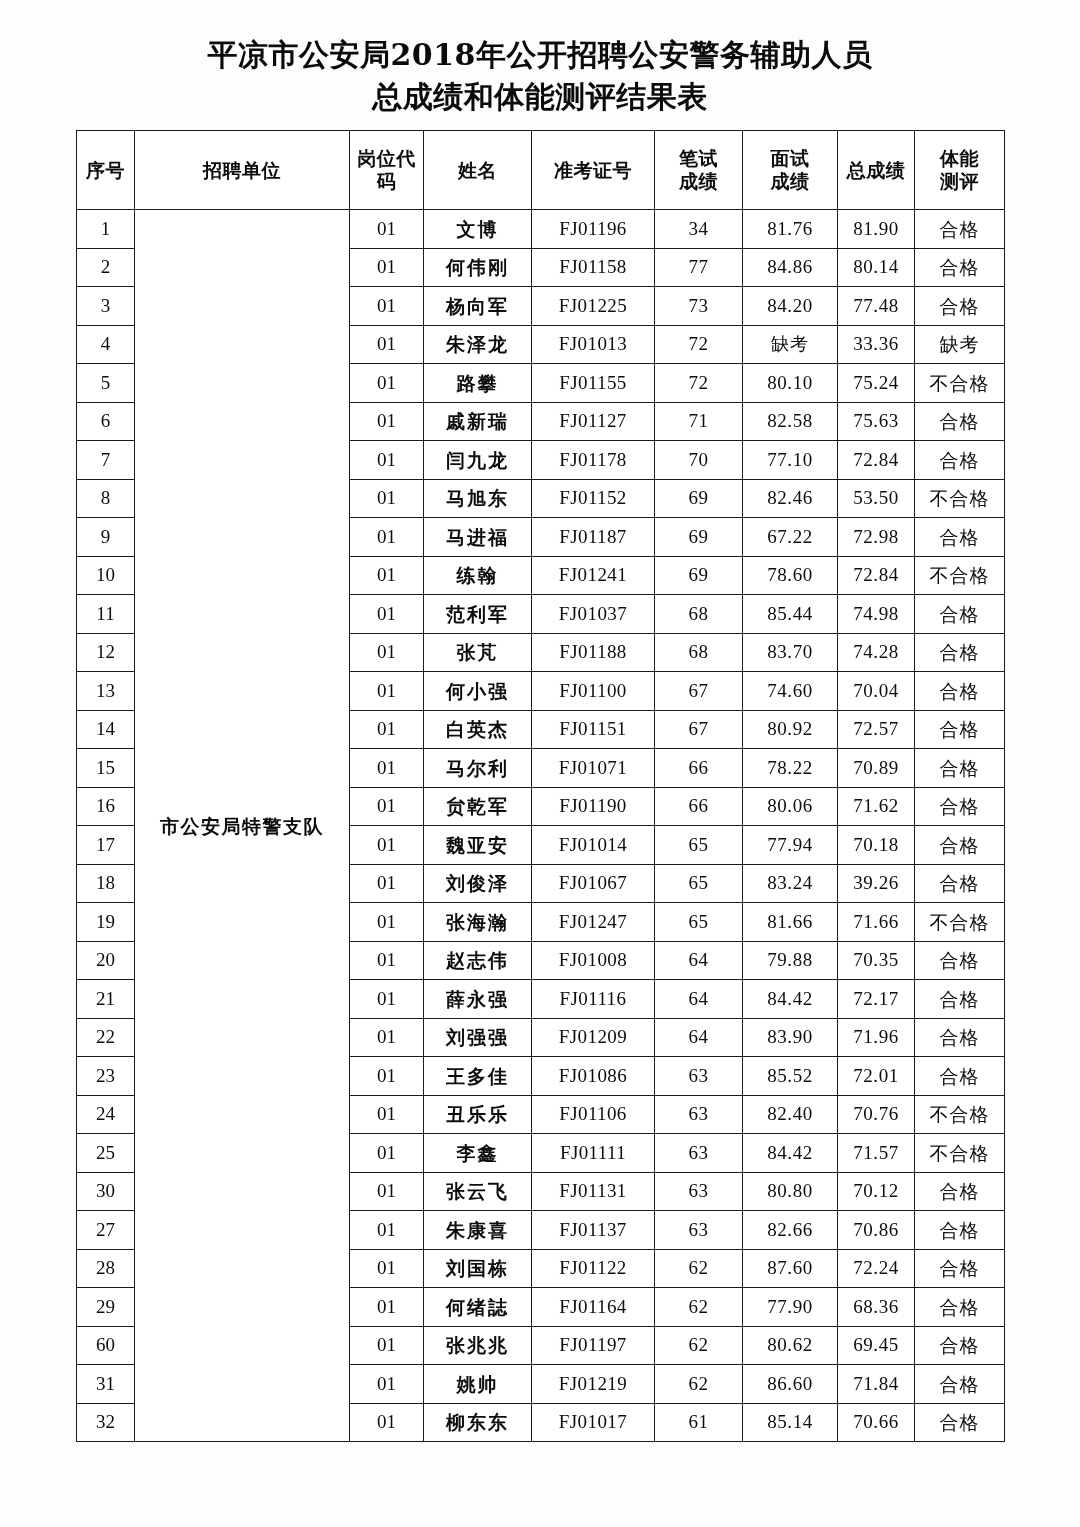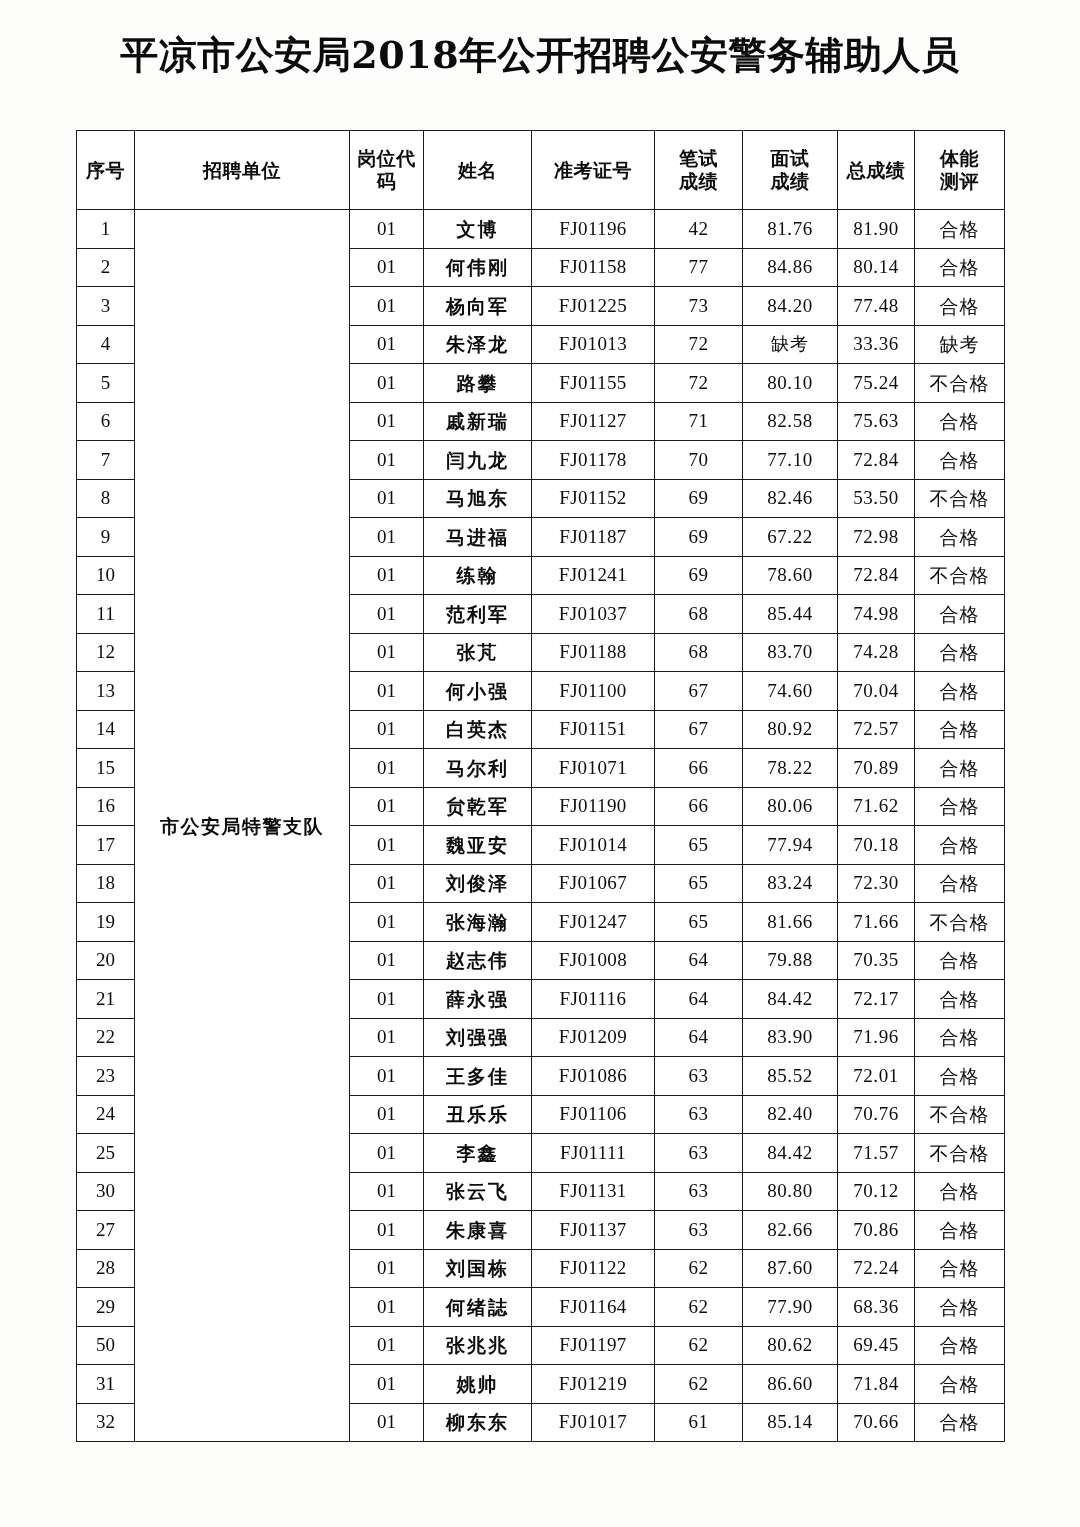--- a/index.html
+++ b/index.html
@@ -24,21 +24,21 @@
 
   
   .doc-title {
     position: absolute;
     left: 0;
     top: 34px;
     width: 1080px;
     text-align: center;
     font-family: "DejaVu Serif", "Liberation Serif", serif;
     font-weight: bold;
-    font-size: 38px;
+    font-size: 30px;
     line-height: 42px;
     letter-spacing: 0.5px;
     color: #0b0b0b;
   }
   .doc-title .line2 { display: block; }
 
   
   .table-wrap {
     position: absolute;
     left: 76px;
@@ -116,20 +116,21 @@
   col.w-zong   { width: 77px; }
   col.w-tineng { width: 90px; }
 </style>
 </head>
 <body>
 
 <div class="page">
 
   <div class="doc-title">
     <span>平凉市公安局2018年公开招聘公安警务辅助人员</span>
+    <span class="line2">总成绩和体能测评结果表</span>
   </div>
 
   <div class="table-wrap">
     <table class="grades">
       <colgroup>
         <col class="w-idx">
           <col class="w-unit">
           <col class="w-code">
           <col class="w-name">
         <col class="w-ticket">
@@ -163,21 +164,21 @@
           </th>
         </tr>
       </thead>
       <tbody>
           <tr>
             <td class="c-idx">1</td>
             <td class="c-unit" rowspan="32">市公安局特警支队</td>
             <td class="c-code">01</td>
             <td class="c-name">文博</td>
             <td class="c-ticket">FJ01196</td>
-            <td class="c-num">42</td>
+            <td class="c-num">34</td>
             <td class="c-num">81.76</td>
             <td class="c-num">81.90</td>
             <td class="c-fit">合格</td>
           </tr>
           <tr>
             <td class="c-idx">2</td>
             <td class="c-code">01</td>
             <td class="c-name">何伟刚</td>
             <td class="c-ticket">FJ01158</td>
             <td class="c-num">77</td>
@@ -335,21 +336,21 @@
             <td class="c-num">70.18</td>
             <td class="c-fit">合格</td>
           </tr>
           <tr>
             <td class="c-idx">18</td>
             <td class="c-code">01</td>
             <td class="c-name">刘俊泽</td>
             <td class="c-ticket">FJ01067</td>
             <td class="c-num">65</td>
             <td class="c-num">83.24</td>
-            <td class="c-num">72.30</td>
+            <td class="c-num">39.26</td>
             <td class="c-fit">合格</td>
           </tr>
           <tr>
             <td class="c-idx">19</td>
             <td class="c-code">01</td>
             <td class="c-name">张海瀚</td>
             <td class="c-ticket">FJ01247</td>
             <td class="c-num">65</td>
             <td class="c-num">81.66</td>
             <td class="c-num">71.66</td>
@@ -449,21 +450,21 @@
             <td class="c-idx">29</td>
             <td class="c-code">01</td>
             <td class="c-name">何绪誌</td>
             <td class="c-ticket">FJ01164</td>
             <td class="c-num">62</td>
             <td class="c-num">77.90</td>
             <td class="c-num">68.36</td>
             <td class="c-fit">合格</td>
           </tr>
           <tr>
-            <td class="c-idx">50</td>
+            <td class="c-idx">60</td>
             <td class="c-code">01</td>
             <td class="c-name">张兆兆</td>
             <td class="c-ticket">FJ01197</td>
             <td class="c-num">62</td>
             <td class="c-num">80.62</td>
             <td class="c-num">69.45</td>
             <td class="c-fit">合格</td>
           </tr>
           <tr>
             <td class="c-idx">31</td>

